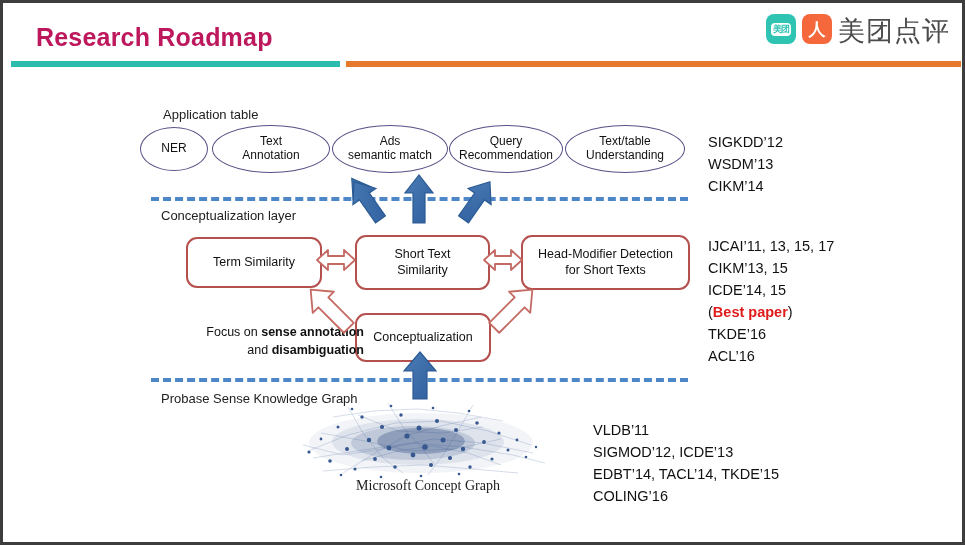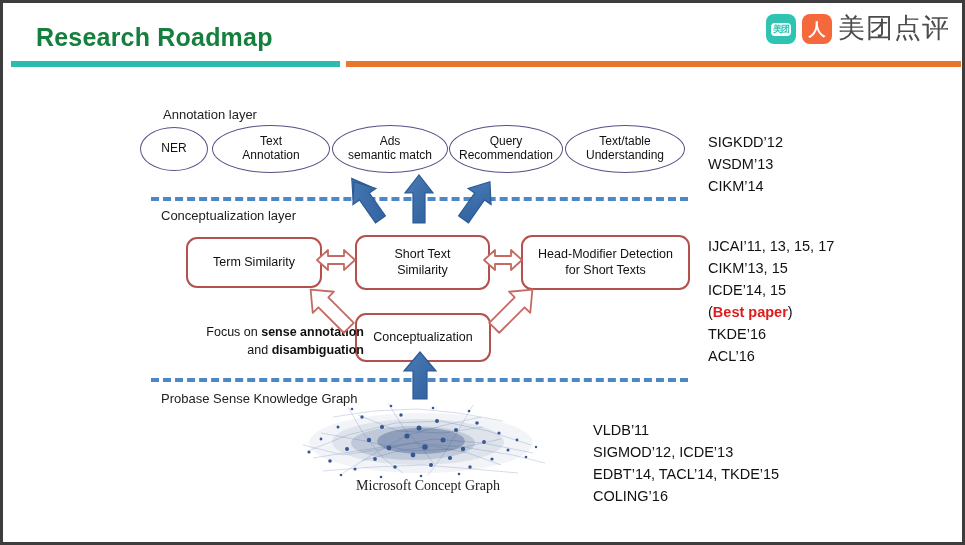--- a/index.html
+++ b/index.html
@@ -8,31 +8,31 @@
     position:relative;
     width:965px;height:545px;
     background:#ffffff;
     box-sizing:border-box;
     border:3px solid #3d3d3d;
     overflow:hidden;
   }
   
   .title{
     position:absolute;left:33px;top:20px;
-    font-size:25px;font-weight:bold;color:#15803d;
+    font-size:25px;font-weight:bold;color:#be185d;
     letter-spacing:.2px;
   }
   .rule-teal{
     position:absolute;left:8px;top:58px;width:329px;height:6px;background:#2bbcad;
   }
   .rule-orange{
     position:absolute;left:343px;top:58px;width:615px;height:6px;background:#e8772e;
   }
   
-  .logo{position:absolute;right:12px;top:11px;display:flex;align-items:flex-start;gap:6px;}
+  .logo{position:absolute;right:12px;top:11px;display:flex;align-items:flex-end;gap:6px;}
   .logo-badge{
     width:30px;height:30px;border-radius:8px;display:flex;align-items:center;justify-content:center;
   }
   .logo-badge.teal{background:#2fc4b2;}
   .logo-badge.orange{background:#f4683c;}
   .logo-badge .inner{
     font-size:11px;color:#ffffff;font-weight:bold;line-height:1;
   }
   .logo-badge.teal .inner{
     background:#ffffff;color:#2fc4b2;border-radius:4px;padding:2px 2px;font-size:9px;letter-spacing:-1px;
@@ -103,21 +103,21 @@
   <div class="logo">
     <div class="logo-badge teal">
       <span class="inner">美团</span>
     </div>
     <div class="logo-badge orange">
       <span class="inner">人</span>
     </div>
     <div class="logo-text">美团点评</div>
   </div>
 
-  <div class="layer-label lbl-app">Annotation layer</div>
+  <div class="layer-label lbl-app">Application table</div>
   <div class="layer-label lbl-concept">Conceptualization layer</div>
   <div class="layer-label lbl-common">Probase Sense Knowledge Graph</div>
 
   <div class="ellipse" style="left:137px;top:124px;width:66px;height:42px;">
     <span>NER</span>
   </div>
 
   <div class="ellipse" style="left:209px;top:122px;width:116px;height:46px;">
     <span>
       <span>Text</span><br>

